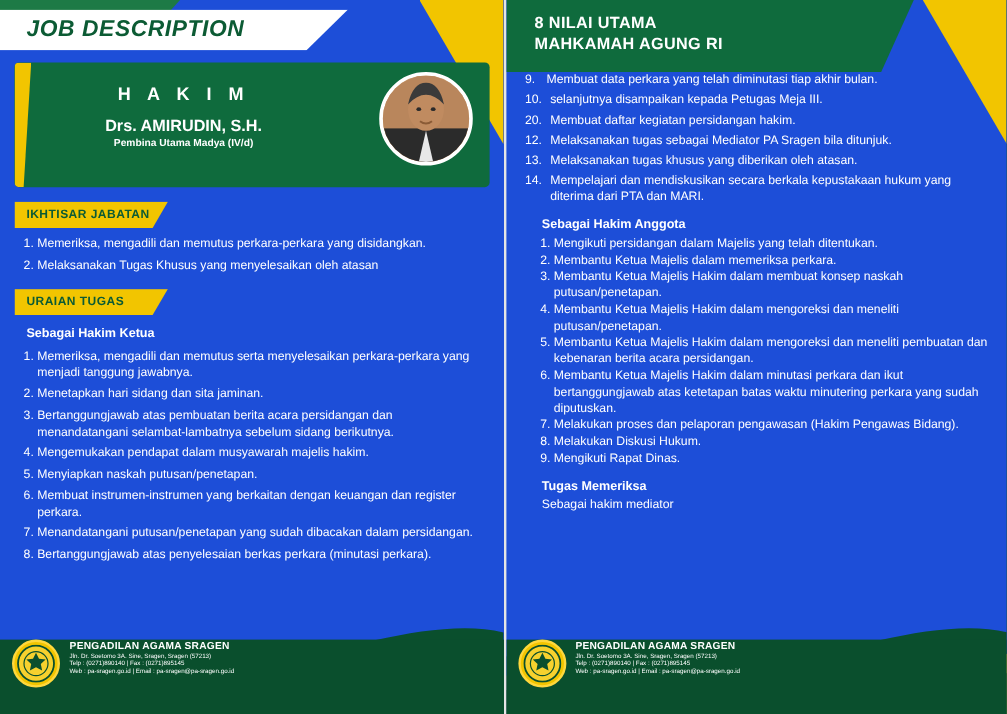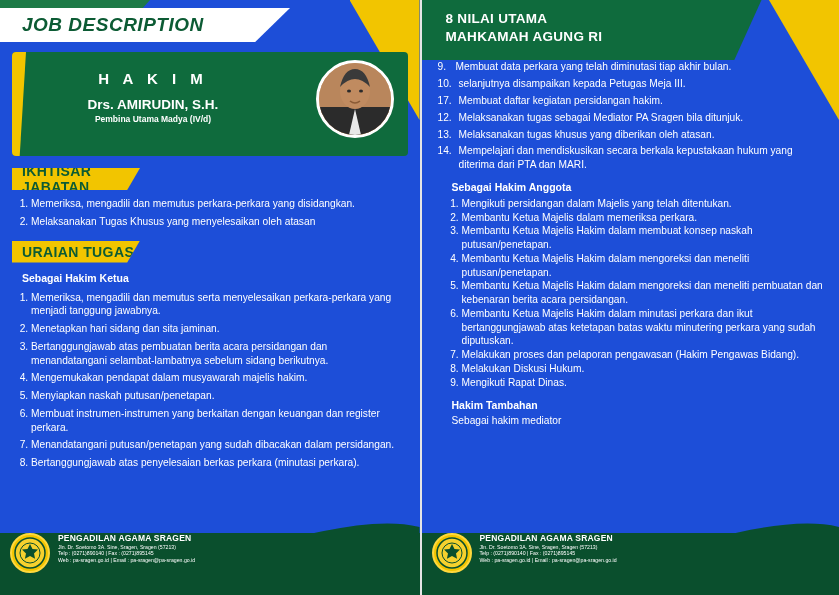--- a/index.html
+++ b/index.html
@@ -122,21 +122,21 @@
   .sec-head {
     position: relative;
     margin: 12px 0 0 12px;
     width: 158px; height: 22px;
     background: #f2c500;
     display: flex; align-items: center; padding-left: 10px;
     clip-path: polygon(0 0, 100% 0, 90% 100%, 0 100%);
     z-index: 3;
   }
   .sec-head span {
-    color: #0c5b34; font-weight: bold; font-size: 14px; letter-spacing: .4px;
+    color: #0c5b34; font-weight: bold; font-size: 10px; letter-spacing: .4px;
   }
   .sec-head.wide { width: 128px; }
 
   .body-text { color: #ffffff; font-size: 10.2px; line-height: 1.35; }
   .list { margin: 7px 14px 0 16px; }
   .list li { margin-bottom: 4px; }
   ol.num { list-style: decimal; padding-left: 15px; }
   .sub-head {
     color: #ffffff; font-weight: bold; font-size: 10.5px;
     margin: 9px 0 0 22px;
@@ -249,21 +249,21 @@
     <div class="r-body body-text">
       <div style="display:flex; margin-bottom:3px;">
         <span style="width:18px; flex:0 0 18px;">9.</span>
         <span>Membuat data perkara yang telah diminutasi  tiap akhir bulan.</span>
       </div>
       <div style="display:flex; margin-bottom:3px;">
         <span style="width:21px; flex:0 0 21px;">10.</span>
         <span>selanjutnya disampaikan  kepada  Petugas Meja III.</span>
       </div>
       <div style="display:flex; margin-bottom:3px;">
-        <span style="width:21px; flex:0 0 21px;">17.</span>
+        <span style="width:21px; flex:0 0 21px;">20.</span>
         <span>Membuat daftar kegiatan persidangan hakim.</span>
       </div>
       <div style="display:flex; margin-bottom:3px;">
         <span style="width:21px; flex:0 0 21px;">12.</span>
         <span>Melaksanakan tugas sebagai Mediator PA Sragen bila ditunjuk.</span>
       </div>
       <div style="display:flex; margin-bottom:3px;">
         <span style="width:21px; flex:0 0 21px;">13.</span>
         <span>Melaksanakan tugas khusus yang diberikan oleh atasan.</span>
       </div>
@@ -279,21 +279,21 @@
       <li>Membantu Ketua Majelis dalam memeriksa perkara.</li>
       <li>Membantu Ketua Majelis Hakim dalam membuat konsep naskah putusan/penetapan.</li>
       <li>Membantu Ketua Majelis Hakim dalam mengoreksi dan meneliti putusan/penetapan.</li>
       <li>Membantu Ketua Majelis Hakim dalam mengoreksi dan meneliti pembuatan dan kebenaran berita acara persidangan.</li>
       <li>Membantu Ketua Majelis Hakim dalam minutasi perkara dan ikut bertanggungjawab atas ketetapan batas waktu minutering perkara yang sudah diputuskan.</li>
       <li>Melakukan proses dan pelaporan pengawasan (Hakim Pengawas Bidang).</li>
       <li>Melakukan Diskusi Hukum.</li>
       <li>Mengikuti Rapat Dinas.</li>
     </ol>
 
-    <div class="r-sub">Hakim Tambahan</div>
+    <div class="r-sub">Tugas Memeriksa</div>
     <div class="body-text" style="margin:2px 0 0 30px;">Sebagai hakim mediator</div>
 
     <svg class="wave-bottom" viewBox="0 0 420 120" preserveAspectRatio="none">
       <path d="M0,72 C80,48 150,96 230,78 C300,62 370,40 420,52 L420,120 L0,120 Z" fill="#0a4f2d"></path>
       <path d="M0,88 C90,64 160,108 250,90 C320,76 380,62 420,70 L420,120 L0,120 Z" fill="#f2c500" opacity="0.95"></path>
       <path d="M0,100 C90,80 170,118 260,102 C330,90 385,80 420,86 L420,120 L0,120 Z" fill="#0a4f2d"></path>
     </svg>
 
     <div class="footer-bar">
       <div class="footer-logo">

